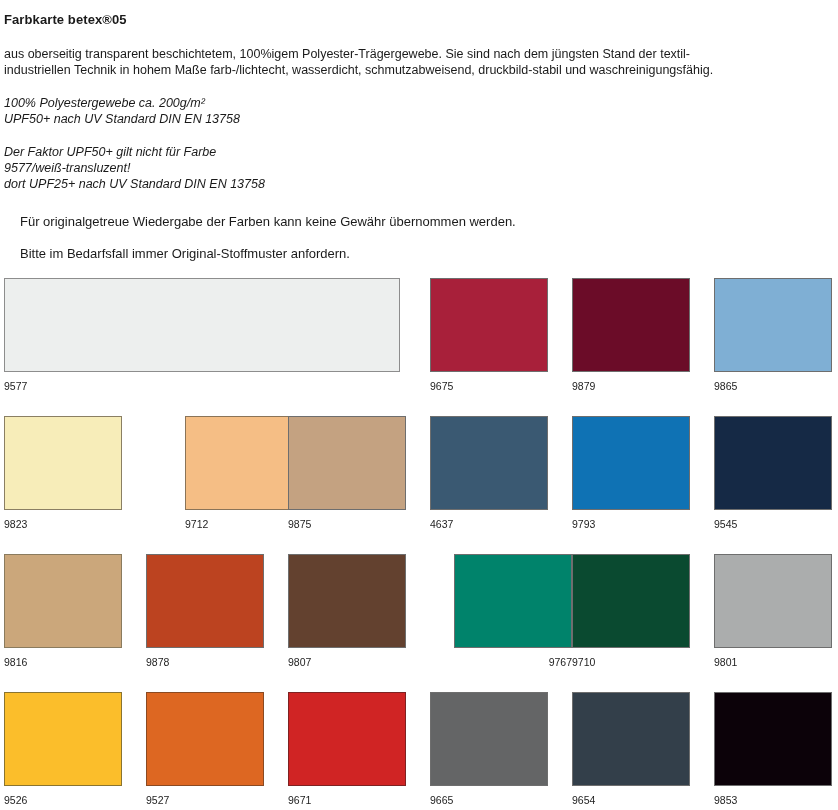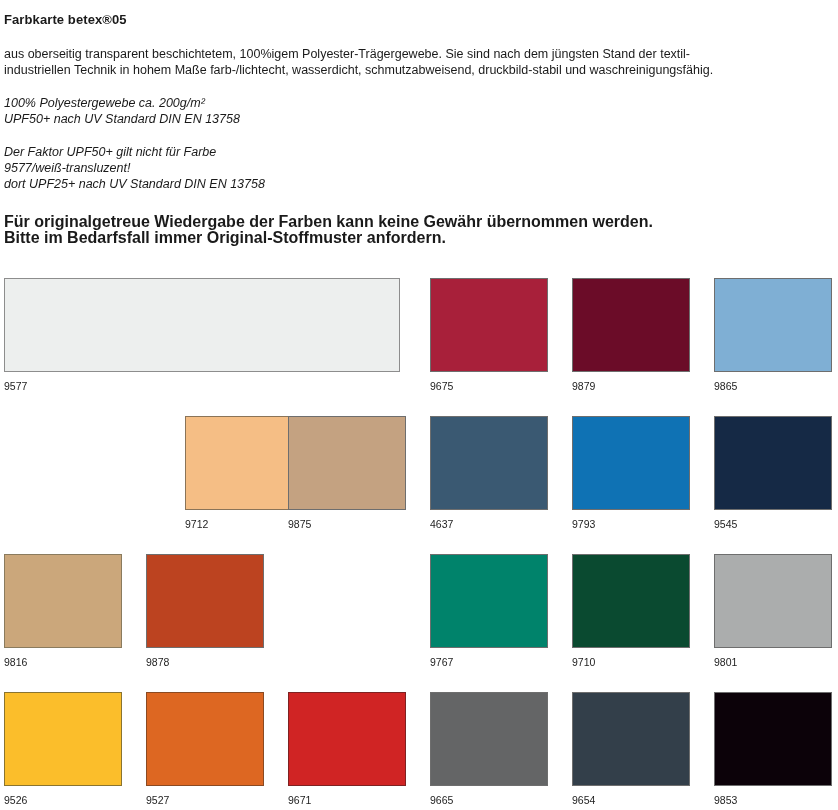--- a/index.html
+++ b/index.html
@@ -32,24 +32,24 @@
     letter-spacing: 0.1px;
   }
   .para {
     font-size: 12.5px;
     line-height: 16px;
     margin: 0;
   }
   .para-block { margin-top: 18px; }
   .para-block.tight { margin-top: 17px; font-style: italic; }
   .bold-note {
-    font-size: 16px;
-    font-weight: bold;
+    font-size: 13px;
+    font-weight: normal;
     line-height: 16px;
-    margin: 0;
+    margin: 16px;
   }
   .bold-block { margin-top: 22px; }
 
   
   #swatch-grid {
     position: absolute;
     left: 0;
     top: 265px;
     width: 776px;
     height: 545px;
@@ -121,20 +121,24 @@
       <div class="swatch-cell" style="left: 572px;">
         <div class="swatch-chip" style="background: rgb(107, 12, 40); border-color: rgb(110, 110, 110);"></div>
         <div class="swatch-code">9879</div>
       </div>
       <div class="swatch-cell" style="left: 714px;">
         <div class="swatch-chip" style="background: rgb(127, 175, 212); border-color: rgb(110, 110, 110);"></div>
         <div class="swatch-code">9865</div>
       </div>
     </div>
     <div class="swatch-row">
+      <div class="swatch-cell" style="left: 4px;">
+        <div class="swatch-chip" style="background: rgb(247, 237, 185); border-color: rgb(138, 127, 99);"></div>
+        <div class="swatch-code">9823</div>
+      </div>
       <div class="swatch-cell" style="left: 146px; padding-left: 39px;">
         <div class="swatch-chip" style="background: rgb(245, 190, 133); border-color: rgb(138, 116, 88);"></div>
         <div class="swatch-code">9712</div>
       </div>
       <div class="swatch-cell" style="left: 288px;">
         <div class="swatch-chip" style="background: rgb(196, 162, 129); border-color: rgb(110, 110, 110);"></div>
         <div class="swatch-code">9875</div>
       </div>
       <div class="swatch-cell" style="left: 430px;">
         <div class="swatch-chip" style="background: rgb(58, 89, 114); border-color: rgb(110, 110, 110);"></div>
@@ -151,21 +155,25 @@
     </div>
     <div class="swatch-row">
       <div class="swatch-cell" style="left: 4px;">
         <div class="swatch-chip" style="background: rgb(203, 167, 123); border-color: rgb(138, 123, 94);"></div>
         <div class="swatch-code">9816</div>
       </div>
       <div class="swatch-cell" style="left: 146px;">
         <div class="swatch-chip" style="background: rgb(188, 67, 32); border-color: rgb(110, 110, 110);"></div>
         <div class="swatch-code">9878</div>
       </div>
-      <div class="swatch-cell" style="left: 430px;">
+      <div class="swatch-cell" style="left: 288px;">
+        <div class="swatch-chip" style="background: rgb(99, 65, 47); border-color: rgb(110, 110, 110);"></div>
+        <div class="swatch-code">9807</div>
+      </div>
+      <div class="swatch-cell" style="left: 454px; text-align: right;">
         <div class="swatch-chip" style="background: rgb(0, 131, 107); border-color: rgb(110, 110, 110);"></div>
         <div class="swatch-code">9767</div>
       </div>
       <div class="swatch-cell" style="left: 572px;">
         <div class="swatch-chip" style="background: rgb(10, 74, 48); border-color: rgb(110, 110, 110);"></div>
         <div class="swatch-code">9710</div>
       </div>
       <div class="swatch-cell" style="left: 714px;">
         <div class="swatch-chip" style="background: rgb(171, 173, 173); border-color: rgb(110, 110, 110);"></div>
         <div class="swatch-code">9801</div>

